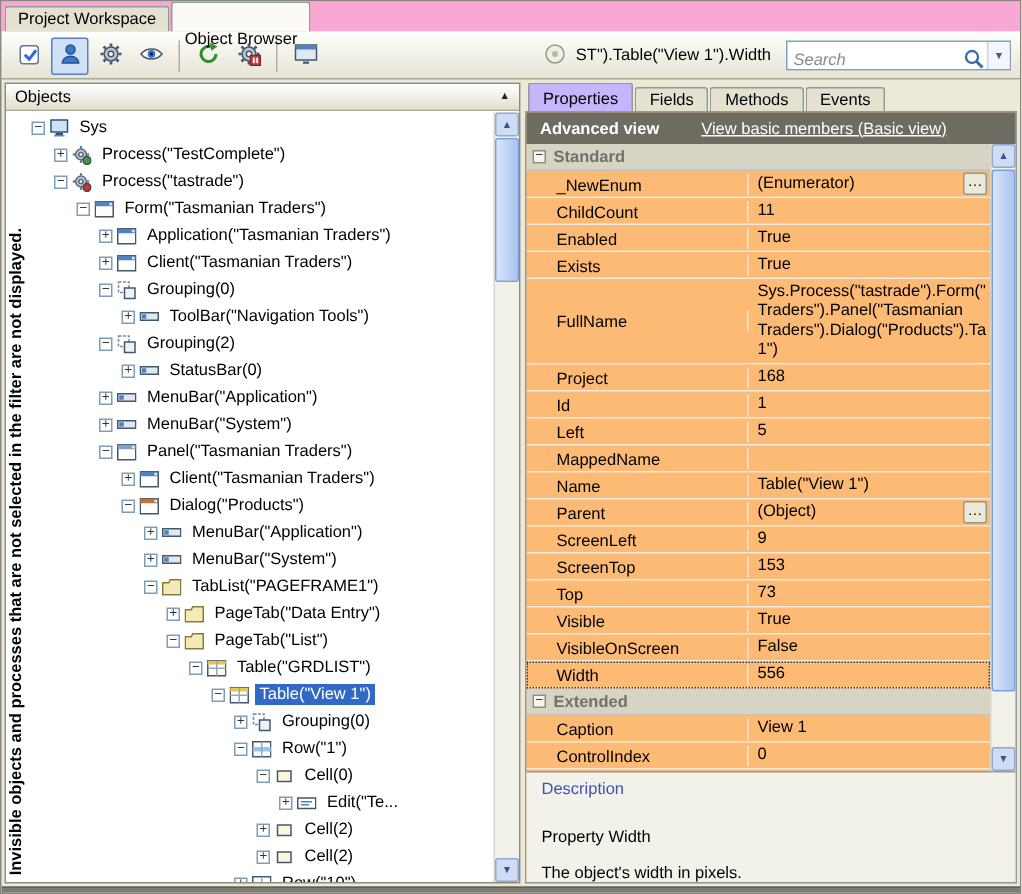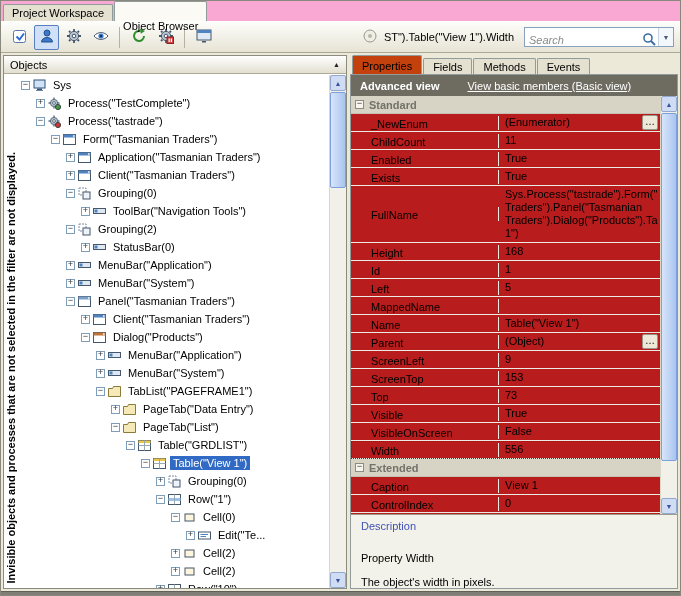--- a/index.html
+++ b/index.html
@@ -59,22 +59,22 @@
           display:flex; align-items:center; justify-content:center; }
   .sbtn.up { top:0; } .sbtn.down { bottom:0; }
   .sthumb { position:absolute; left:0; width:16px; background:linear-gradient(90deg,#d8e5fb,#a9c4ef);
             border:1px solid #7ba0dd; border-radius:2px; }
 
   
   .right { flex:1; min-width:0; display:flex; flex-direction:column; }
   .rtabs { height:19px; flex:none; display:flex; align-items:flex-end; padding-left:2px; gap:1px; }
   .rtab { height:16px; padding:2px 9px 0; border:1px solid #919b9c; border-bottom:none;
           border-radius:2px 2px 0 0; background:#e4e1d1; white-space:nowrap; }
-  .rtab.active { height:19px; background:#c2410c; padding-top:4px; position:relative; z-index:2; }
-  .rbody { flex:1; min-height:0; border:1px solid #919b9c; background:#b91c1c;
+  .rtab.active { height:19px; background:#c4b5fd; padding-top:4px; position:relative; z-index:2; }
+  .rbody { flex:1; min-height:0; border:1px solid #919b9c; background:#fdba74;
            display:flex; flex-direction:column; }
   .advbar { height:21px; flex:none; background:#6e6c61; color:#fff; display:flex;
             align-items:center; padding:0 9px; }
   .advbar .t { font-weight:bold; }
   .advbar a { color:#fff; margin-left:28px; text-decoration:underline; }
   .gridwrap { flex:1; min-height:0; display:flex; overflow:hidden; }
   .grid { flex:1; min-width:0; overflow:hidden; }
   .psec { height:18px; background:#d7d3c5; color:#72726a; font-weight:bold;
           display:flex; align-items:center; gap:5px; padding-left:4px; border-bottom:1px solid #c4c1b2; }
   .colbox { width:9px; height:9px; border:1px solid #8c8c80; background:#f6f4ec;
@@ -564,21 +564,21 @@
                 <div class="pval"><span>True</span></div>
               </div>
               <div class="prow">
                 <div class="pname">FullName</div>
                 <div class="pval"><span>Sys.Process("tastrade").Form("
 Traders").Panel("Tasmanian
 Traders").Dialog("Products").Ta
 1")</span></div>
               </div>
               <div class="prow">
-                <div class="pname">Height</div>
+                <div class="pname">Project</div>
                 <div class="pval"><span>168</span></div>
               </div>
               <div class="prow">
                 <div class="pname">Id</div>
                 <div class="pval"><span>1</span></div>
               </div>
               <div class="prow">
                 <div class="pname">Left</div>
                 <div class="pval"><span>5</span></div>
               </div>

